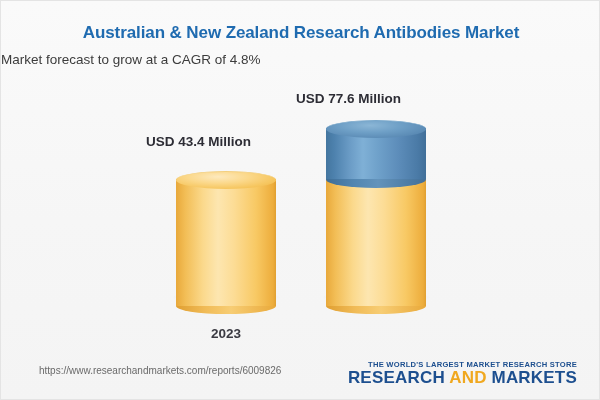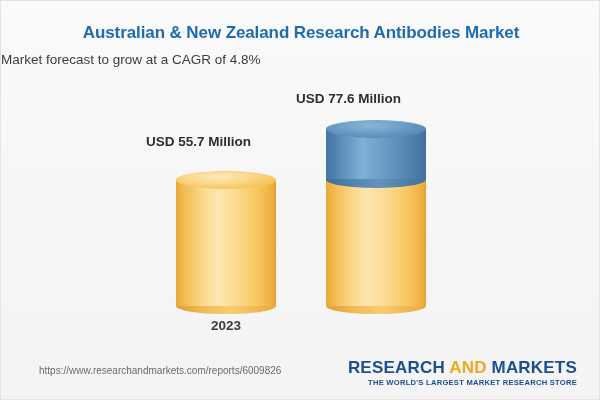--- a/index.html
+++ b/index.html
@@ -36,21 +36,21 @@
   #bar-group-2023{left:145px;}
   #bar-group-2030{left:295px;}
 
   .value-label{
     position:absolute;left:0;width:160px;text-align:left;
     font-size:13.5px;font-weight:bold;color:#2d2d35;
     white-space:nowrap;
   }
   .year-label{
     position:absolute;left:0;width:160px;text-align:center;
-    bottom:8px;
+    bottom:0;
     font-size:13.5px;font-weight:bold;color:#3a3a42;
   }
   
   .cylinder{
     position:absolute;left:30px;width:100px;
   }
   .cyl-shadow{
     position:absolute;left:26px;width:108px;height:14px;bottom:36px;
     background:radial-gradient(ellipse at 50% 40%,rgba(120,120,120,.28) 0%,rgba(140,140,140,.12) 45%,rgba(255,255,255,0) 72%);
     border-radius:50%;
@@ -126,21 +126,21 @@
 <body>
 
 <div id="infographic">
 
   <div id="chart-title">Australian &amp; New Zealand Research Antibodies Market</div>
   <div id="chart-subtitle">Market forecast to grow at a CAGR of 4.8%</div>
 
   <div id="plot-area">
 
     <div class="bar-group" id="bar-group-2023">
-      <div class="value-label" style="top:48px;">USD 55.7 Million</div>
+      <div class="value-label" style="top:48px;">USD 43.4 Million</div>
       <div class="cyl-shadow"></div>
       <div class="cylinder">
         <div class="seg yellow" style="top:93px;height:127px;">
           <div class="seg-base"></div>
           <div class="seg-body"></div>
           <div class="seg-cap"></div>
         </div>
       </div>
       <div class="year-label">2023</div>
     </div>
@@ -161,18 +161,18 @@
           <div class="seg-cap"></div>
         </div>
       </div>
     </div>
 
   </div>
 
   <div id="footer">
     <div id="source-url">https://www.researchandmarkets.com/reports/6009826</div>
     <div id="brand-logo">
+      <div id="brand-tagline">THE WORLD'S LARGEST MARKET RESEARCH STORE</div>
       <div id="brand-wordmark"><span>RESEARCH </span><span id="brand-and">AND</span><span> MARKETS</span></div>
-      <div id="brand-tagline">THE WORLD'S LARGEST MARKET RESEARCH STORE</div>
     </div>
   </div>
 
 </div>
 
 </body></html>

